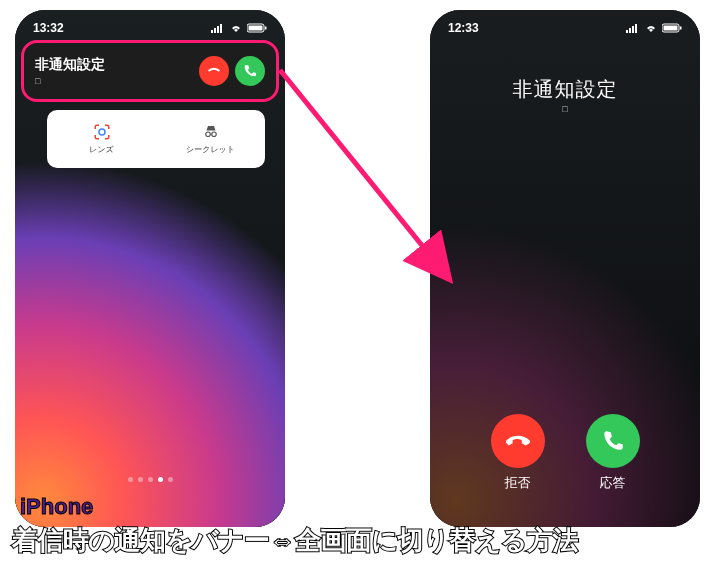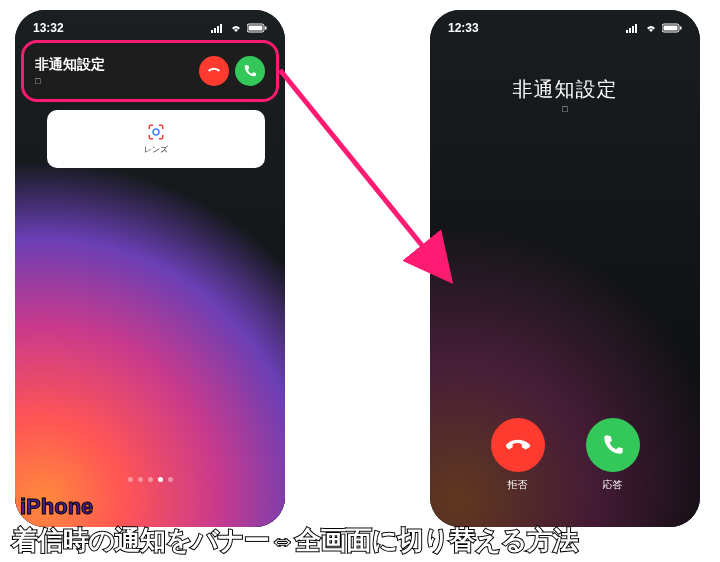--- a/index.html
+++ b/index.html
@@ -178,21 +178,21 @@
     align-items: center;
     gap: 6px;
   }
   .full-btn {
     width: 54px; height: 54px;
     border-radius: 50%;
     display: flex;
     align-items: center;
     justify-content: center;
   }
-  .btn-label { color: #fff; font-size: 10px; }
+  .btn-label { color: #fff; font-size: 13px; }
 
   
   .arrow {
     position: absolute;
     left: 250px;
     top: 50px;
     z-index: 10;
     pointer-events: none;
   }
 
@@ -266,20 +266,29 @@
     </div>
   </div>
 
   <div class="widget-card">
     <div class="widget-item">
       <svg class="widget-icon" viewBox="0 0 24 24">
         <circle cx="12" cy="12" r="4" fill="none" stroke="#4285f4" stroke-width="2"></circle>
         <path d="M3 8V5a2 2 0 012-2h3M21 8V5a2 2 0 00-2-2h-3M3 16v3a2 2 0 002 2h3M21 16v3a2 2 0 01-2 2h-3" stroke="#ea4335" stroke-width="2" fill="none"></path>
       </svg>
       <span class="widget-label">レンズ</span>
+    </div>
+    <div class="widget-item">
+      <svg class="widget-icon" viewBox="0 0 24 24">
+        <path d="M6 10l2-6h8l2 6z" fill="#555"></path>
+        <circle cx="8" cy="15" r="3" fill="none" stroke="#555" stroke-width="1.5"></circle>
+        <circle cx="16" cy="15" r="3" fill="none" stroke="#555" stroke-width="1.5"></circle>
+        <line x1="11" y1="15" x2="13" y2="15" stroke="#555" stroke-width="1.5"></line>
+      </svg>
+      <span class="widget-label">シークレット</span>
     </div>
   </div>
 
   <div class="page-dots">
     <div class="dot"></div>
     <div class="dot"></div>
     <div class="dot"></div>
     <div class="dot active"></div>
     <div class="dot"></div>
   </div>

